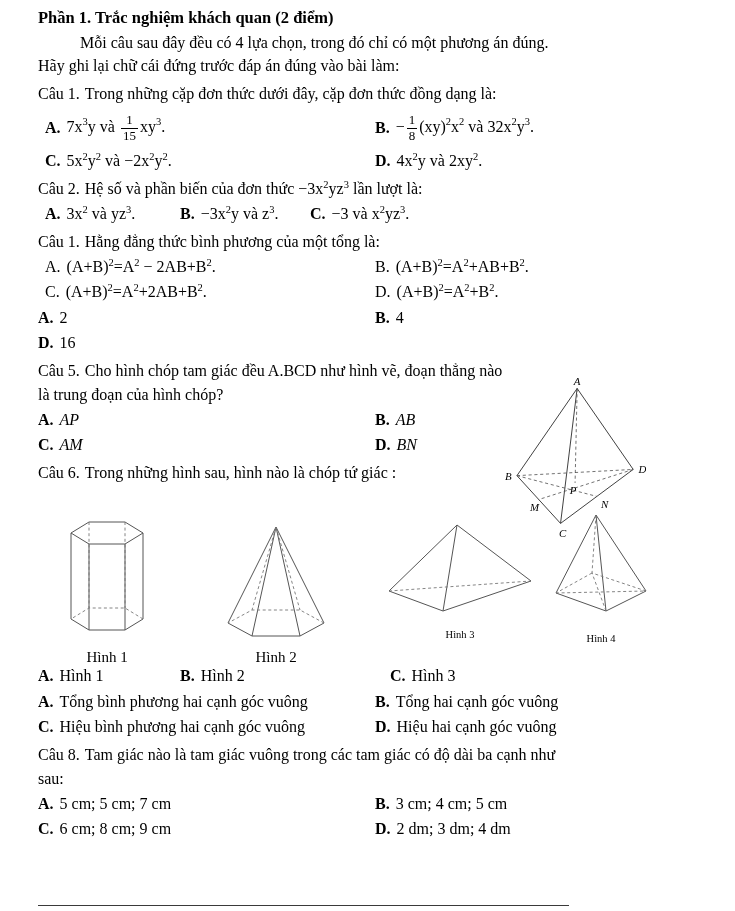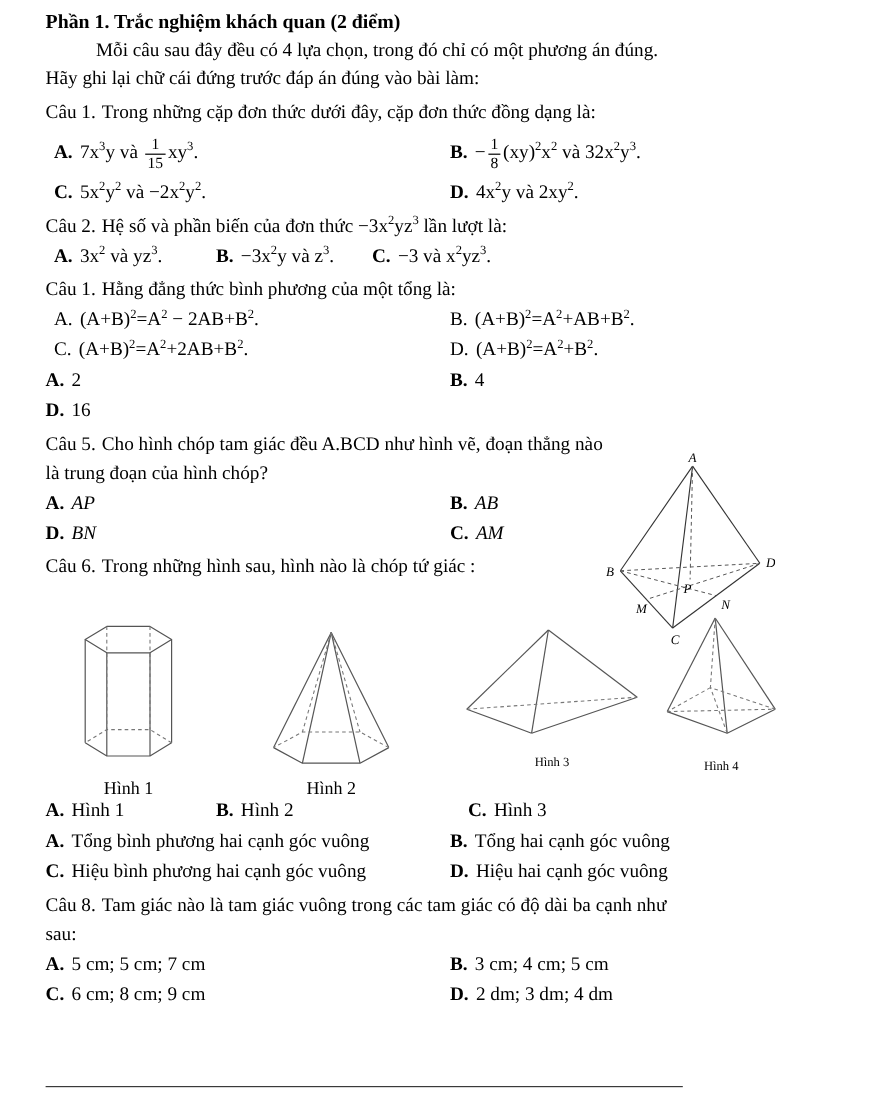--- a/index.html
+++ b/index.html
@@ -79,22 +79,22 @@
     <div class="opt"><span class="ol">A.</span><span>2</span></div>
     <div class="opt"><span class="ol">B.</span><span>4</span></div>
     <div class="opt"><span class="ol">D.</span><span>16</span></div>
   </div>
 
   <div class="q5wrap">
     <p class="qhead"><span class="qlabel">Câu 5.</span><span>Cho hình chóp tam giác đều A.BCD  như hình vẽ, đoạn thẳng nào là trung đoạn của hình chóp?</span></p>
     <div class="opts cols2b">
       <div class="opt"><span class="ol">A.</span><span><i>AP</i></span></div>
       <div class="opt"><span class="ol">B.</span><span><i>AB</i></span></div>
+      <div class="opt"><span class="ol">C.</span><span><i>AM</i></span></div>
       <div class="opt"><span class="ol">D.</span><span><i>BN</i></span></div>
-      <div class="opt"><span class="ol">C.</span><span><i>AM</i></span></div>
     </div>
   </div>
 
   <svg class="fig-pyr pyr" viewBox="0 0 140 158" width="146" height="164">
     <line class="s" x1="74" y1="12" x2="16" y2="96"></line>
     <line class="s" x1="74" y1="12" x2="128" y2="90"></line>
     <line class="s" x1="74" y1="12" x2="58" y2="142"></line>
     <line class="s" x1="16" y1="96" x2="58" y2="142"></line>
     <line class="s" x1="58" y1="142" x2="128" y2="90"></line>
     <line class="d" x1="16" y1="96" x2="128" y2="90"></line>

